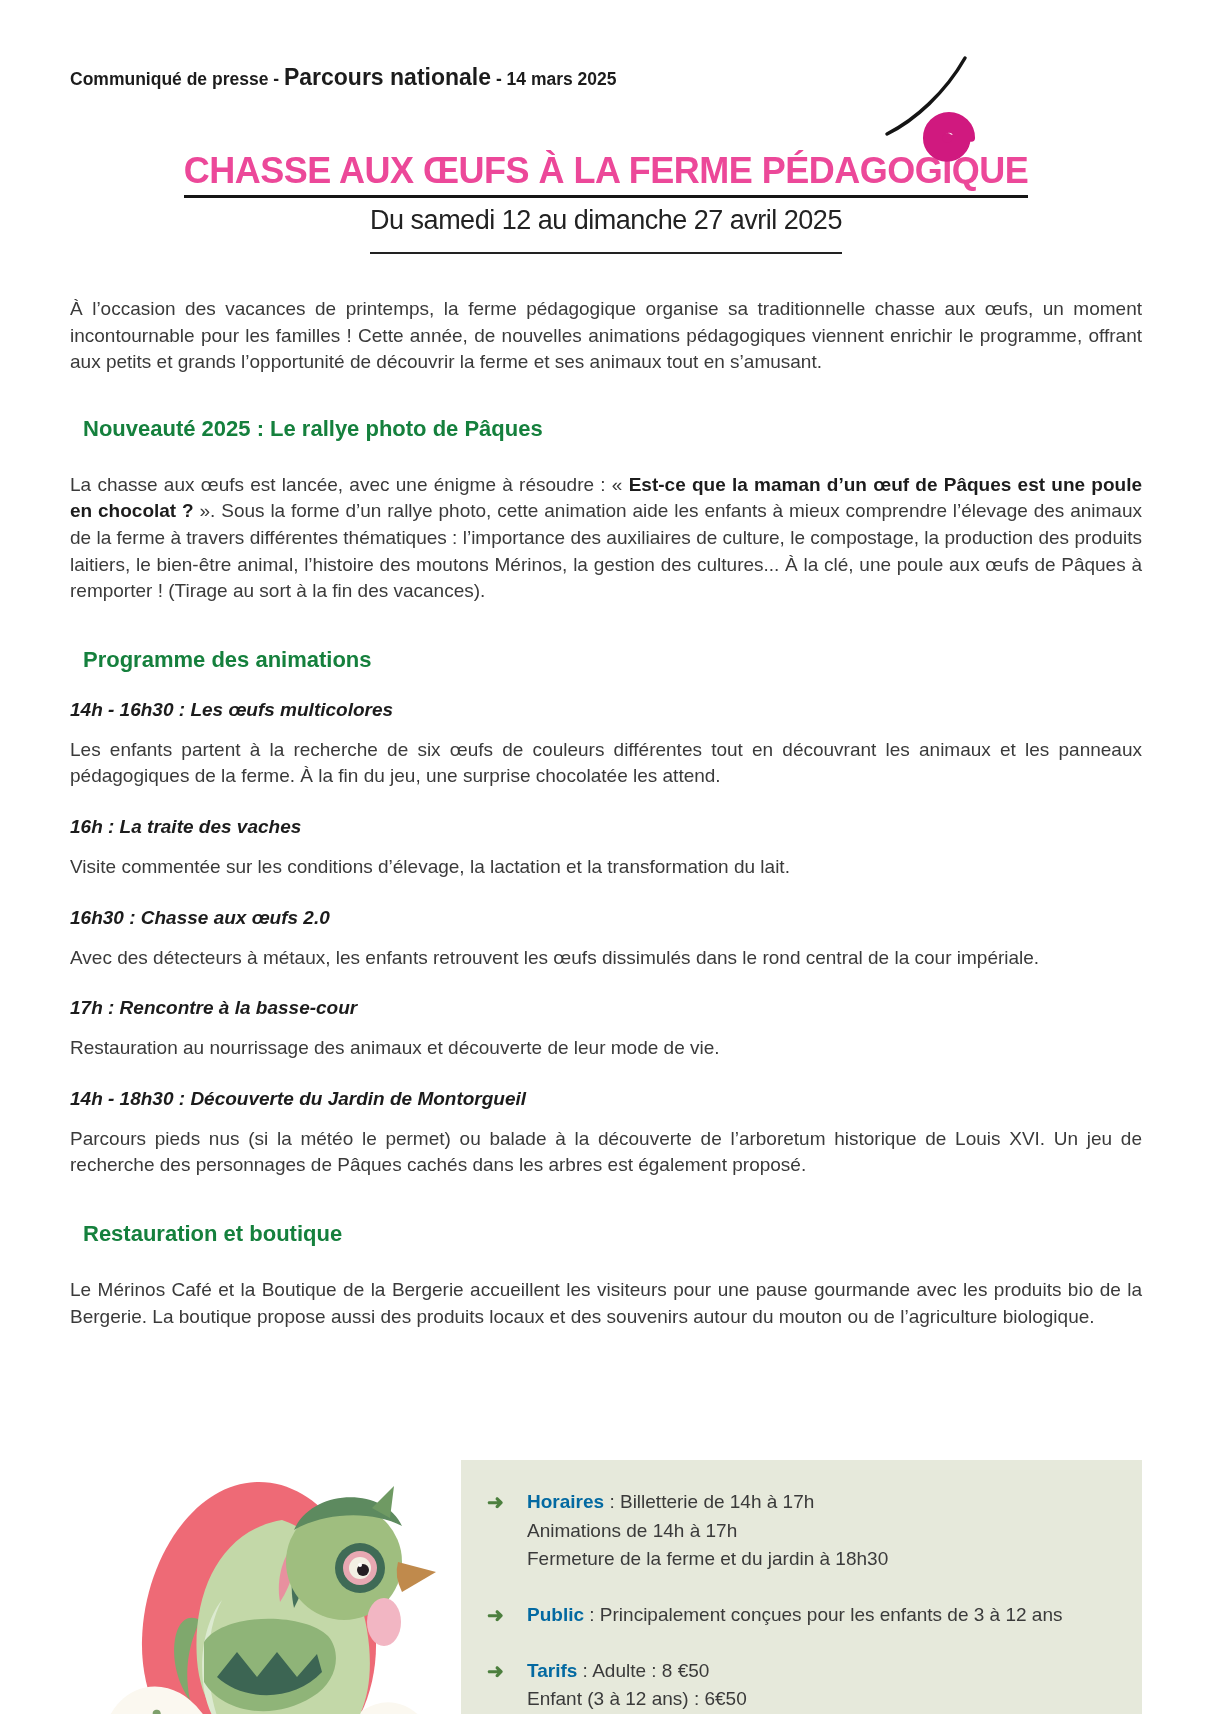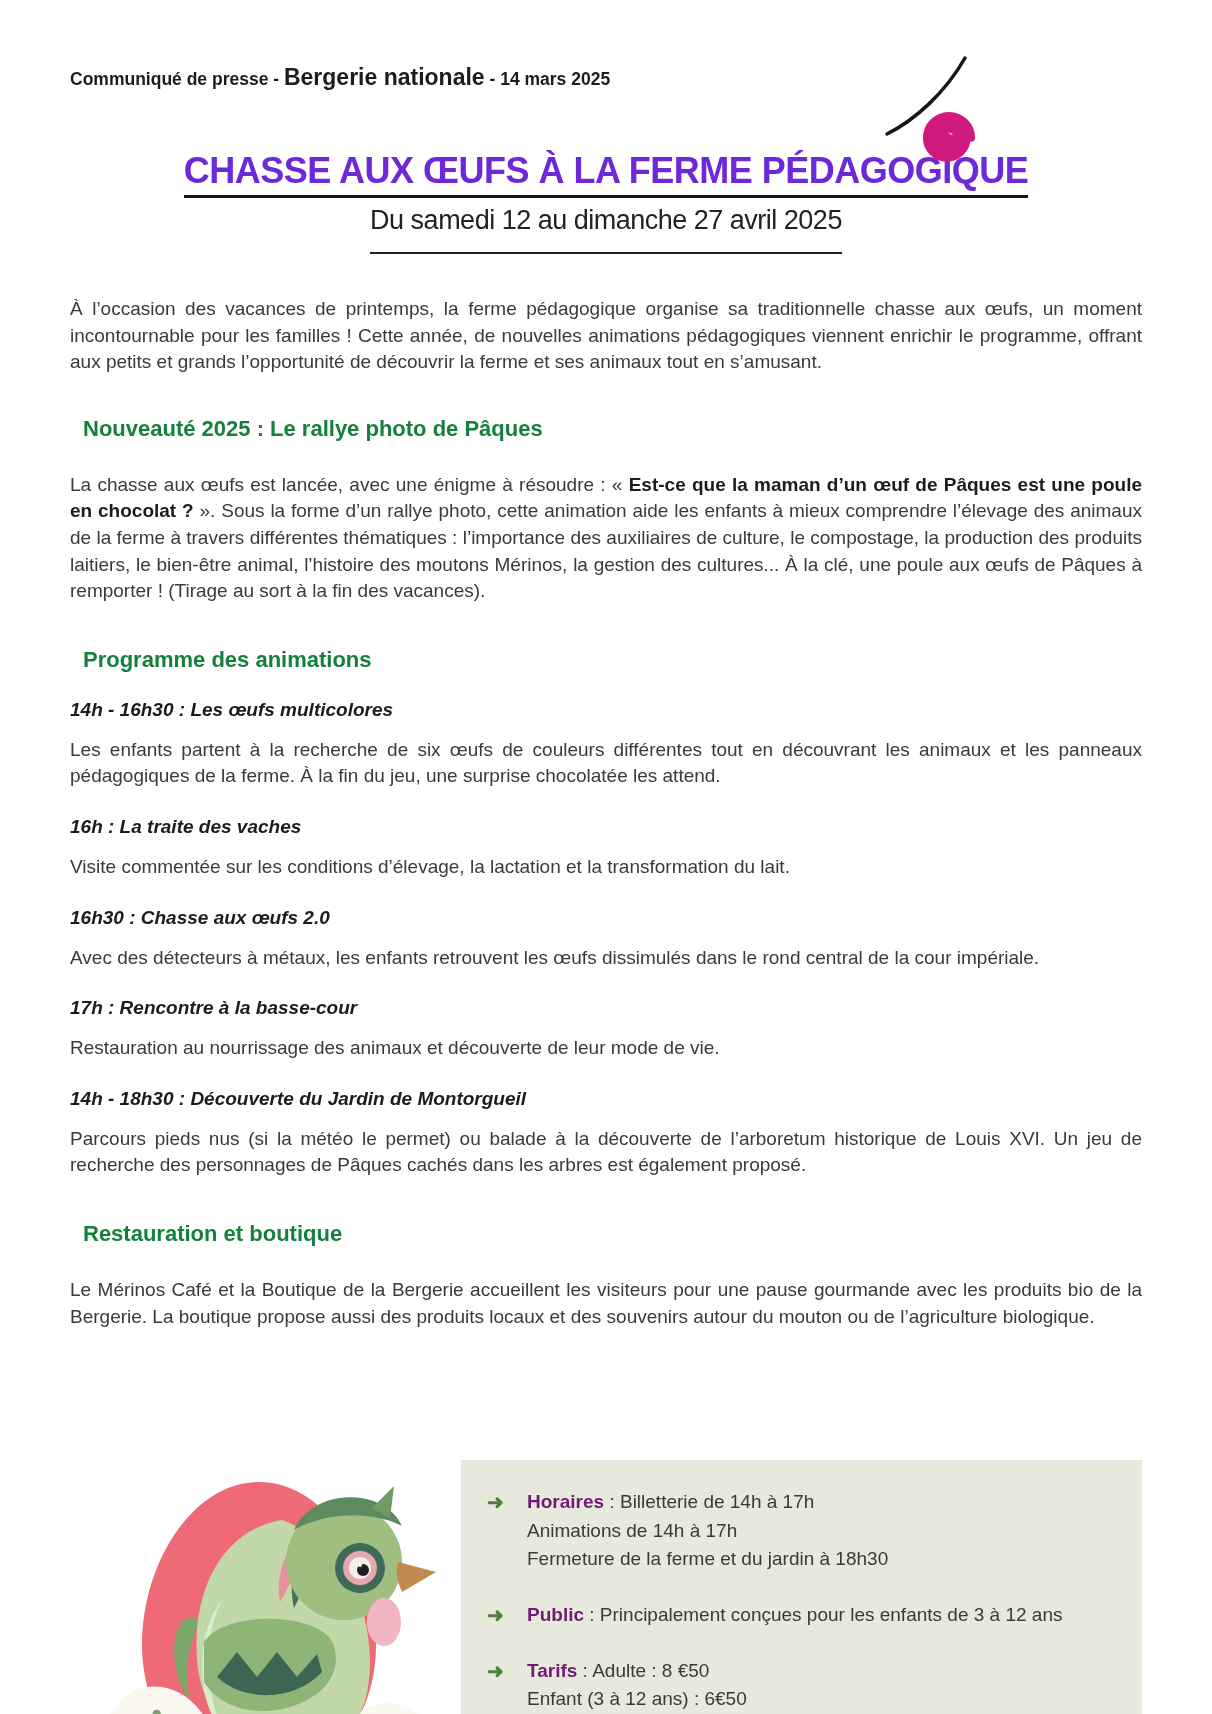--- a/index.html
+++ b/index.html
@@ -15,21 +15,21 @@
   .header-text{font-weight:bold;color:#1c1c1c;white-space:nowrap;padding-top:14px;}
   .header-prefix,.header-suffix{font-size:17.5px;}
   .header-brand{font-size:23px;}
 
   .logo{position:absolute;top:-12px;right:95px;width:200px;height:150px;}
 
   
   .title-block{text-align:center;margin-top:60px;}
   .main-title{
     display:inline-block;margin:0;
-    font-size:36px;font-weight:bold;color:#6d28d9;letter-spacing:-0.5px;
+    font-size:36px;font-weight:bold;color:#ec4899;letter-spacing:-0.5px;
     border-bottom:3px solid #161616;padding-bottom:3px;
   }
   .date-subtitle{
     display:inline-block;margin-top:7px;
     font-size:27px;font-weight:normal;color:#222;letter-spacing:-0.5px;
     border-bottom:2px solid #222;padding-bottom:16px;
   }
 
   
   .para{
@@ -56,30 +56,30 @@
     flex:1;margin-left:14px;margin-top:90px;
     background:#e6e9db;padding:28px 28px 30px 26px;box-sizing:border-box;
   }
   .info-item{display:flex;margin-bottom:27px;}
   .info-item:last-child{margin-bottom:0;}
   .arrow-bullet{
     color:#4c7f3e;font-size:20px;font-weight:bold;flex:none;
     width:40px;line-height:1.45;
   }
   .info-content{font-size:19px;line-height:1.5;color:#3a3a3a;}
-  .info-label{font-weight:bold;color:#701a75;}
+  .info-label{font-weight:bold;color:#0369a1;}
 </style>
 </head>
 <body>
 
 <div class="page">
 
   <div class="header-row">
     <div class="header-text">
-      <span class="header-prefix">Communiqué de presse - </span><span class="header-brand">Bergerie nationale</span><span class="header-suffix"> - 14 mars 2025</span>
+      <span class="header-prefix">Communiqué de presse - </span><span class="header-brand">Parcours nationale</span><span class="header-suffix"> - 14 mars 2025</span>
     </div>
 
     <div class="logo">
       <svg width="200" height="150" viewBox="0 0 200 150">
         <text x="100" y="42" text-anchor="middle" font-family="DejaVu Serif, serif" font-style="italic" font-weight="bold" font-size="36" fill="#151515" transform="rotate(-6 100 42)"></text>
         <path d="M118 20 C 98 55 68 82 40 96" stroke="#151515" stroke-width="3.5" fill="none" stroke-linecap="round"></path>
         <text x="104" y="64" text-anchor="middle" font-family="Liberation Sans, sans-serif" font-size="12" letter-spacing="4" fill="#151515"></text>
         <g transform="translate(74,72) scale(0.56)">
           <path d="M 90,50 A 40,40 0 0 0 10,50 A 36,36 0 0 0 82,50 A 32,32 0 0 0 18,50 A 28,28 0 0 0 74,50 A 24,24 0 0 0 26,50 A 20,20 0 0 0 66,50 A 16,16 0 0 0 34,50 A 12,12 0 0 0 58,50" fill="none" stroke="#d0197f" stroke-width="13" stroke-linecap="round"></path>
           <circle cx="47" cy="50" r="9" fill="#d0197f"></circle>

